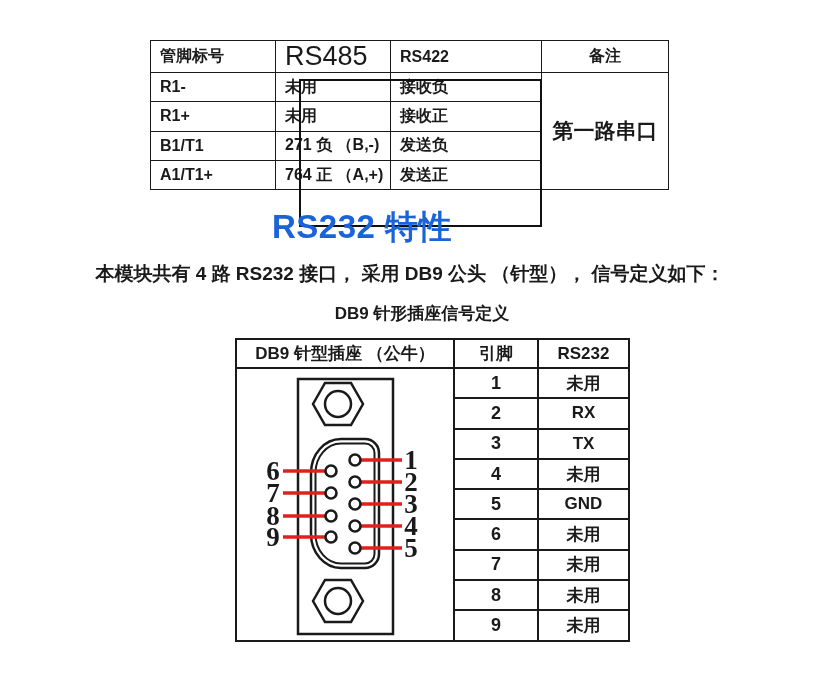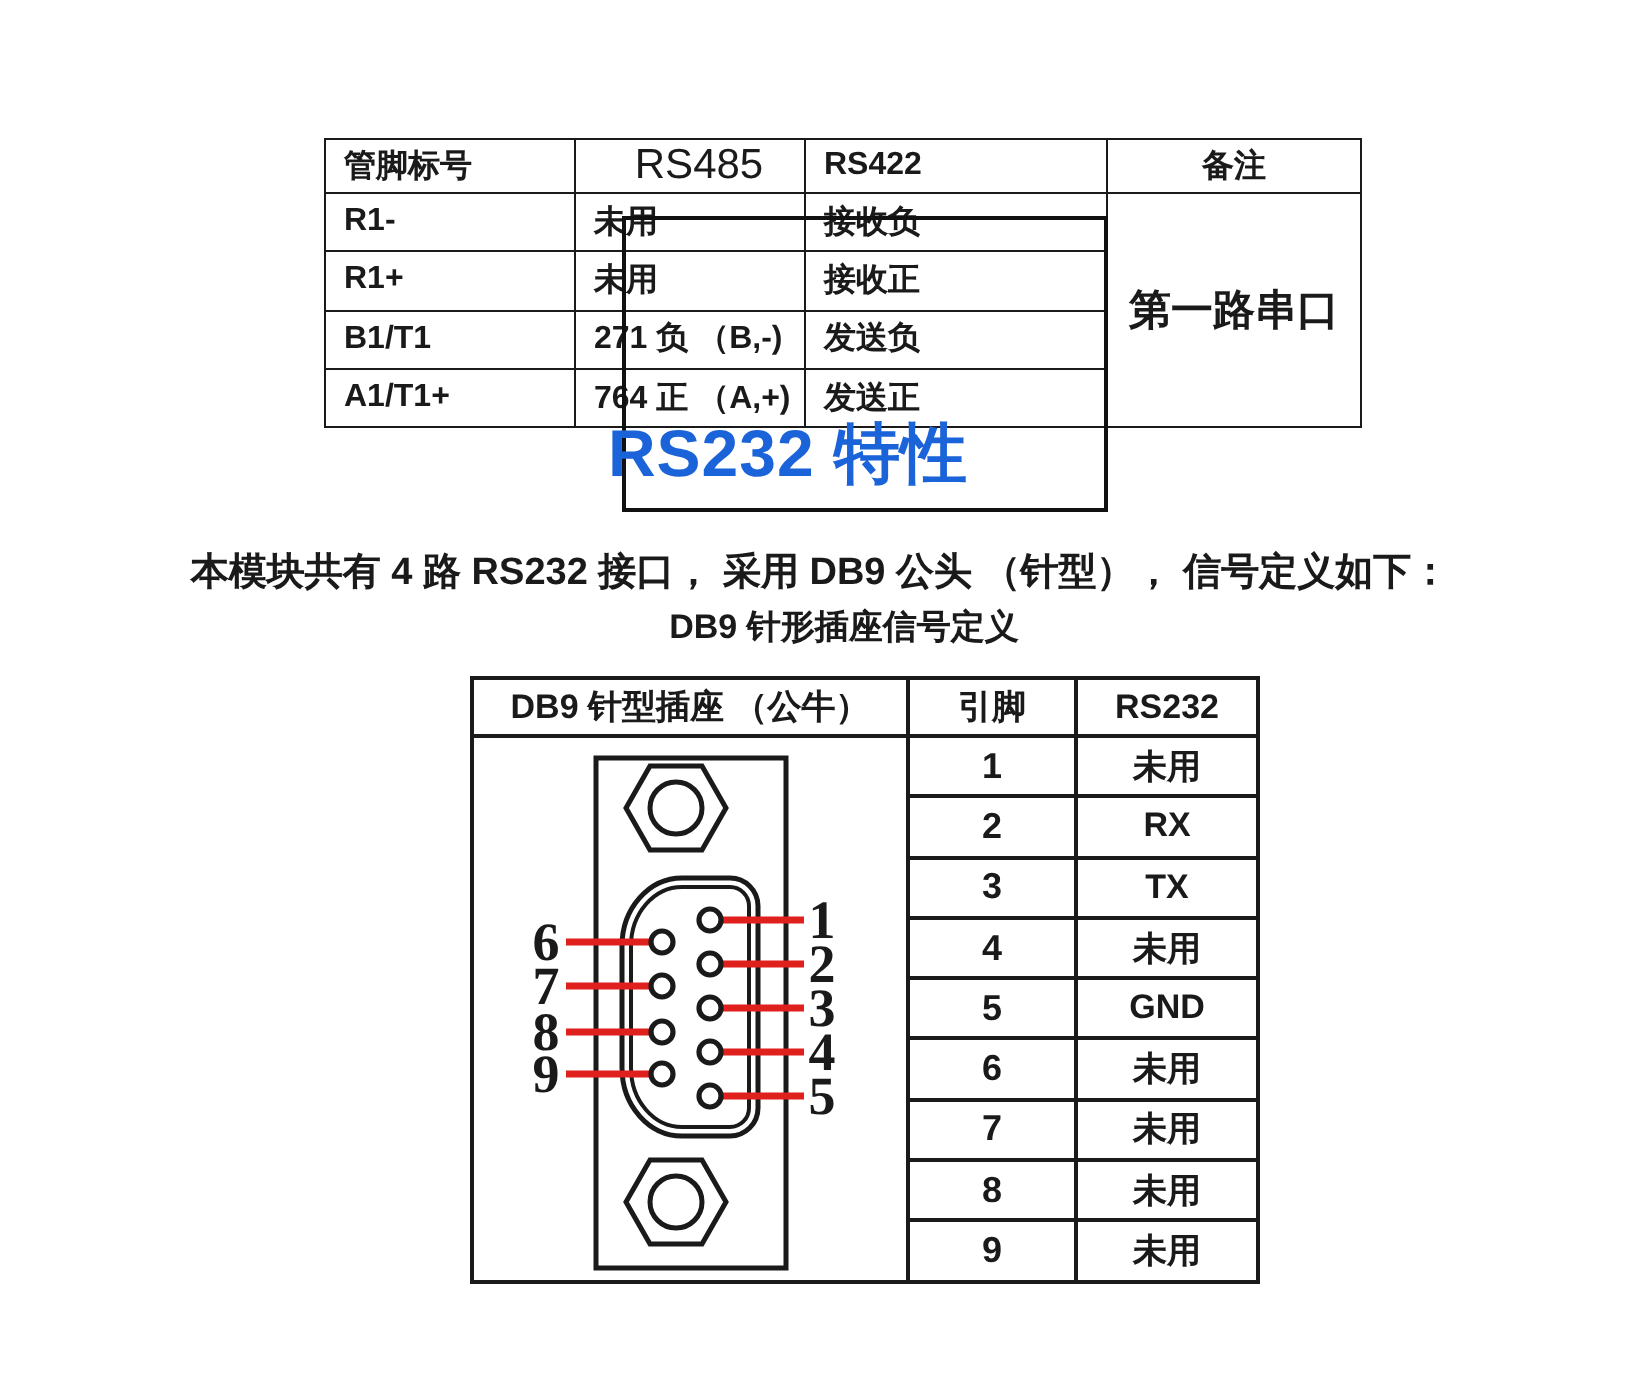--- a/index.html
+++ b/index.html
@@ -12,64 +12,62 @@
   #page {
     position: relative;
     width: 820px;
     height: 687px;
     background: #ffffff;
     overflow: hidden;
   }
   .abs { position: absolute; }
 
   
-  #top-table-wrap { left: 162px; top: 40px; margin-top: 29px; }
+  #top-table-wrap { left: 150px; top: 40px; }
   table.t1 {
     border-collapse: collapse;
     table-layout: fixed;
     width: 518px;
   }
   table.t1 td {
     border: 1.6px solid #1a1a1a;
     font-size: 16px;
     font-weight: 600;
     padding: 0 0 0 9px;
     vertical-align: middle;
     white-space: nowrap;
     overflow: hidden;
   }
   table.t1 tr.hrow td { height: 27px; }
   table.t1 tr.drow td { height: 29.3px; }
-  table.t1 td.rs485 { font-size: 21px; font-weight: 500; text-align: center; }
+  table.t1 td.rs485 { font-size: 27px; font-weight: 500; }
   table.t1 td.ctr { text-align: center; padding: 0; }
   table.t1 td.note { font-size: 21px; }
   #thick-overlay {
     left: 148.5px; top: 38.5px;
     width: 243px; height: 148px;
     border: 2.6px solid #111111;
     pointer-events: none;
   }
 
   
   #sec-title {
     left: 0; top: 205px; width: 724px;
     text-align: center;
     font-size: 33px;
     font-weight: 700;
     color: #1A63D8;
     letter-spacing: 0.5px;
-    margin-left: 32px;
   }
   #sec-intro {
     left: 0; top: 261px; width: 820px;
     text-align: center;
     font-size: 19px;
     font-weight: 700;
     color: #1a1a1a;
-    margin-top: 12px;
   }
   #sec-subtitle {
     left: 12px; top: 302px; width: 820px;
     text-align: center;
     font-size: 17px;
     font-weight: 700;
     color: #1a1a1a;
   }
 
   

